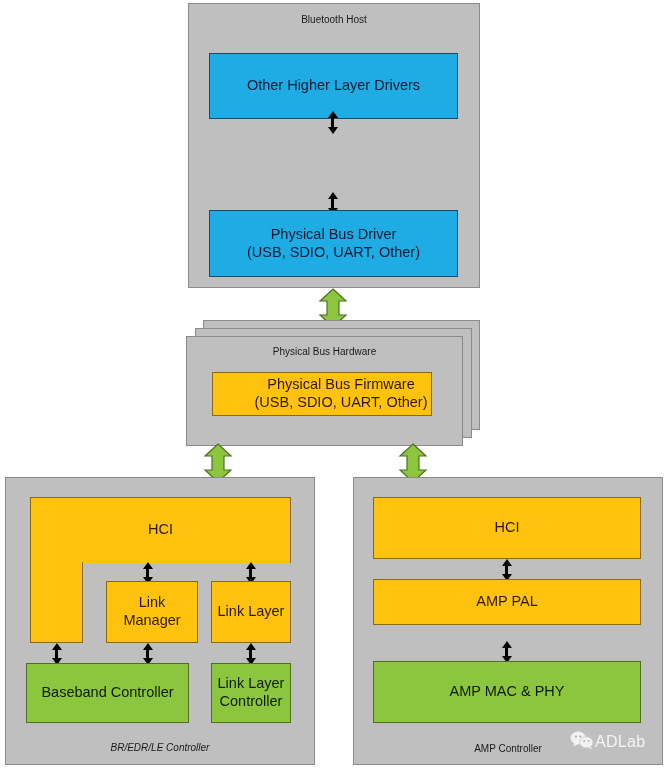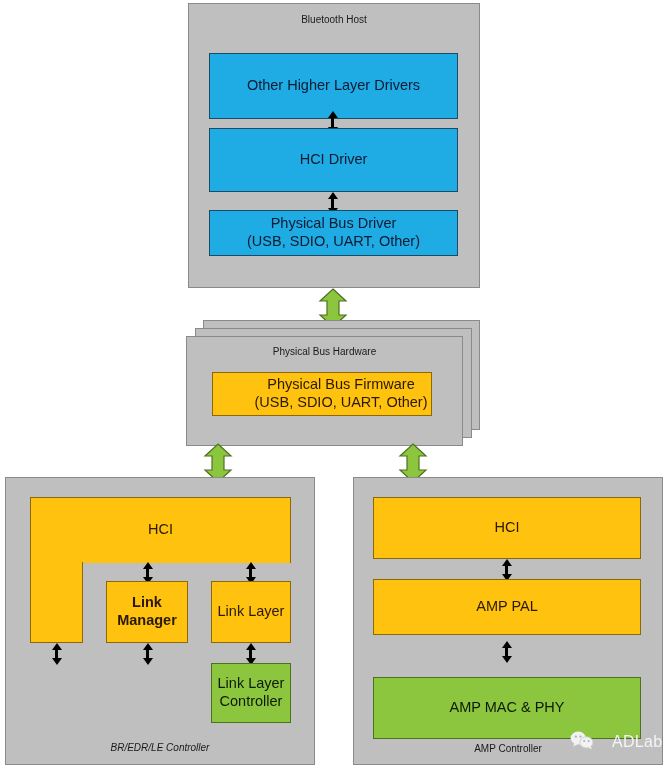--- a/index.html
+++ b/index.html
@@ -109,21 +109,21 @@
   }
 
   .arrow-green { position: absolute; }
   .arrow-green svg { display: block; }
 
   
   .watermark {
     position: absolute;
     display: flex;
     align-items: center;
-    gap: 18px;
+    gap: 1px;
     color: #f2f2f2;
     font-size: 16px;
   }
   .watermark .wm-text { color: #f4f4f4; letter-spacing: .3px; }
   .wechat-icon { display: block; }
 </style>
 </head>
 <body>
 
 <div id="canvas">
@@ -133,29 +133,28 @@
   </div>
 
   <div class="abs blk blk-blue" style="left:209px; top:45px; width:249px; height:66px;margin-top:8px;">Other Higher Layer Drivers</div>
 
   <div class="arrow-black" style="left:326px; top:111px; width:13px; height:23px;">
     <div class="tri-up"></div>
     <div class="shaft"></div>
     <div class="tri-dn"></div>
   </div>
 
-  <div class="abs blk blk-blue" style="left:209px; top:128px; width:249px; height:64px;">HCI Driver</div>
 
   <div class="arrow-black" style="left:326px; top:192px; width:13px; height:23px;">
     <div class="tri-up"></div>
     <div class="shaft"></div>
     <div class="tri-dn"></div>
   </div>
 
-  <div class="abs blk blk-blue" style="left:209px; top:210px; width:249px; height:46px;">Physical Bus Driver
+  <div class="abs blk blk-blue" style="left:209px; top:210px; width:249px; height:67px;">Physical Bus Driver
 (USB, SDIO, UART, Other)</div>
 
   <div class="arrow-green" style="left:318px; top:288px; width:30px; height:40px;">
     <svg width="30" height="40" viewBox="0 0 30 40" aria-hidden="true">
       <polygon points="15,1 28,13 21,13 21,27 28,27 15,39 2,27 9,27 9,13 2,13" fill="#8CC63F" stroke="#4F7021" stroke-width="1.2"></polygon>
     </svg>
   </div>
 
   <div class="abs card-shadow" style="left:203px; top:320px; width:277px; height:110px;"></div>
   <div class="abs card-shadow" style="left:195px; top:328px; width:277px; height:110px;"></div>
@@ -194,21 +193,21 @@
     <div class="shaft"></div>
     <div class="tri-dn"></div>
   </div>
 
   <div class="arrow-black" style="left:244px; top:562px; width:13px; height:22px;">
     <div class="tri-up"></div>
     <div class="shaft"></div>
     <div class="tri-dn"></div>
   </div>
 
-  <div class="abs blk blk-orange" style="left:106px; top:581px; width:82px; height:62px;font-weight:bold;">Link
+  <div class="abs blk blk-orange" style="left:106px; top:581px; width:92px; height:62px;">Link
 Manager</div>
 
   <div class="abs blk blk-orange" style="left:211px; top:581px; width:80px; height:62px;">Link Layer</div>
 
   <div class="arrow-black" style="left:50px; top:643px; width:13px; height:22px;">
     <div class="tri-up"></div>
     <div class="shaft"></div>
     <div class="tri-dn"></div>
   </div>
 
@@ -217,45 +216,46 @@
     <div class="shaft"></div>
     <div class="tri-dn"></div>
   </div>
 
   <div class="arrow-black" style="left:244px; top:643px; width:13px; height:22px;">
     <div class="tri-up"></div>
     <div class="shaft"></div>
     <div class="tri-dn"></div>
   </div>
 
+  <div class="abs blk blk-green" style="left:26px; top:663px; width:163px; height:60px;">Baseband Controller</div>
 
   <div class="abs blk blk-green" style="left:211px; top:663px; width:80px; height:60px;">Link Layer
 Controller</div>
 
   <div class="abs container-box" style="left:353px; top:477px; width:310px; height:288px;">
     <div class="container-title" style="bottom:10px;">AMP Controller</div>
   </div>
 
   <div class="abs blk blk-orange" style="left:373px; top:497px; width:268px; height:62px;">HCI</div>
 
   <div class="arrow-black" style="left:500px; top:559px; width:13px; height:22px;">
     <div class="tri-up"></div>
     <div class="shaft"></div>
     <div class="tri-dn"></div>
   </div>
 
-  <div class="abs blk blk-orange" style="left:373px; top:579px; width:268px; height:56px;">AMP PAL</div>
+  <div class="abs blk blk-orange" style="left:373px; top:579px; width:268px; height:46px;">AMP PAL</div>
 
   <div class="arrow-black" style="left:500px; top:641px; width:13px; height:22px;">
     <div class="tri-up"></div>
     <div class="shaft"></div>
     <div class="tri-dn"></div>
   </div>
 
-  <div class="abs blk blk-green" style="left:373px; top:661px; width:268px; height:62px;margin-top:16px;">AMP MAC &amp; PHY</div>
+  <div class="abs blk blk-green" style="left:373px; top:661px; width:268px; height:62px;">AMP MAC &amp; PHY</div>
 
   <div class="watermark" style="left:570px; top:730px;">
     <span class="wechat-icon">
       <svg width="24" height="20" viewBox="0 0 24 20" aria-hidden="true">
         <ellipse cx="8.2" cy="8" rx="7.6" ry="6.4" fill="#f2f2f2"></ellipse>
         <polygon points="4.6,12.6 3.2,16.4 7.6,14.2" fill="#f2f2f2"></polygon>
         <ellipse cx="16.4" cy="12.4" rx="6.6" ry="5.6" fill="#f2f2f2" stroke="#c9c9c9" stroke-width="0.8"></ellipse>
         <polygon points="20.4,16.2 22.2,19.2 18.2,17.6" fill="#f2f2f2"></polygon>
         <circle cx="5.9" cy="6.6" r="1.15" fill="#b0b0b0"></circle>
         <circle cx="10.4" cy="6.6" r="1.15" fill="#b0b0b0"></circle>

